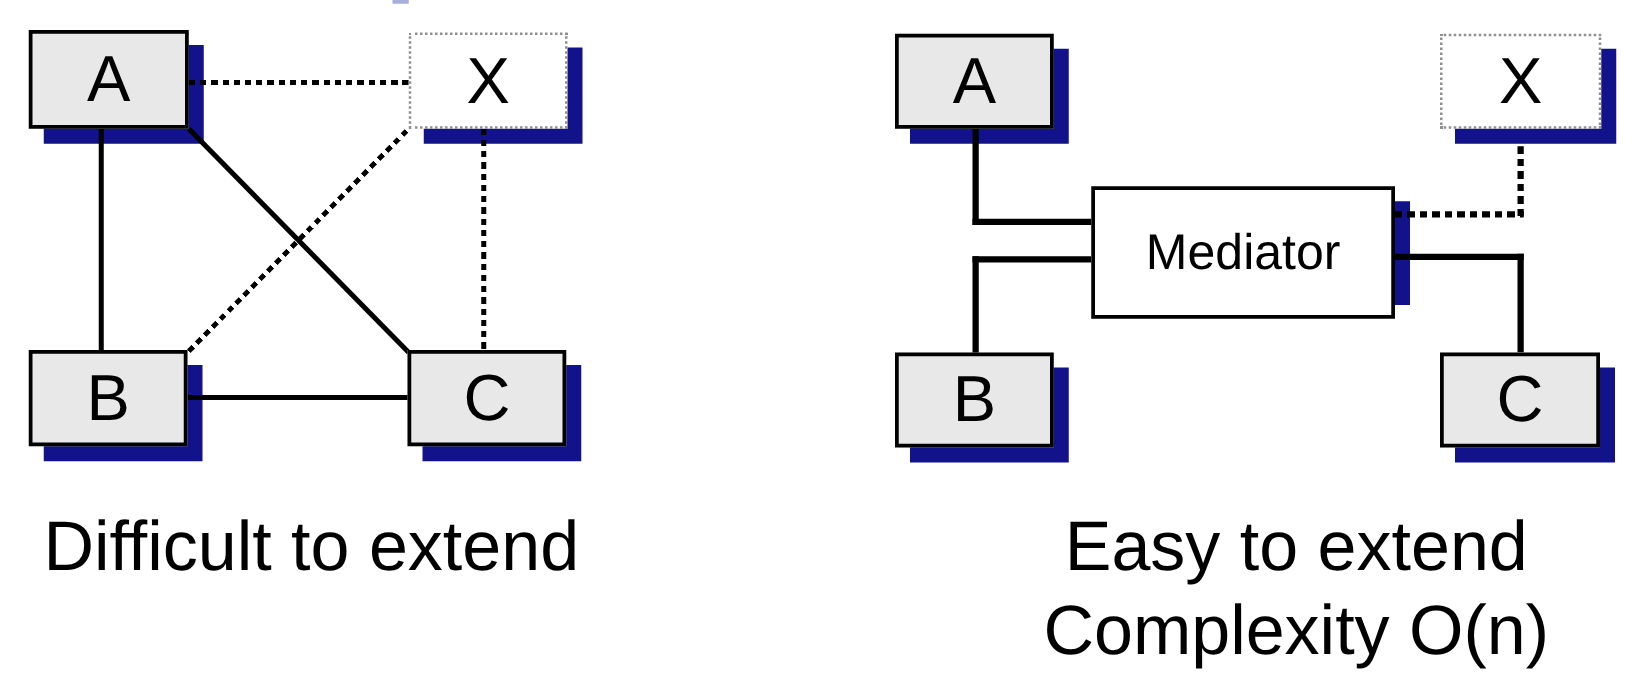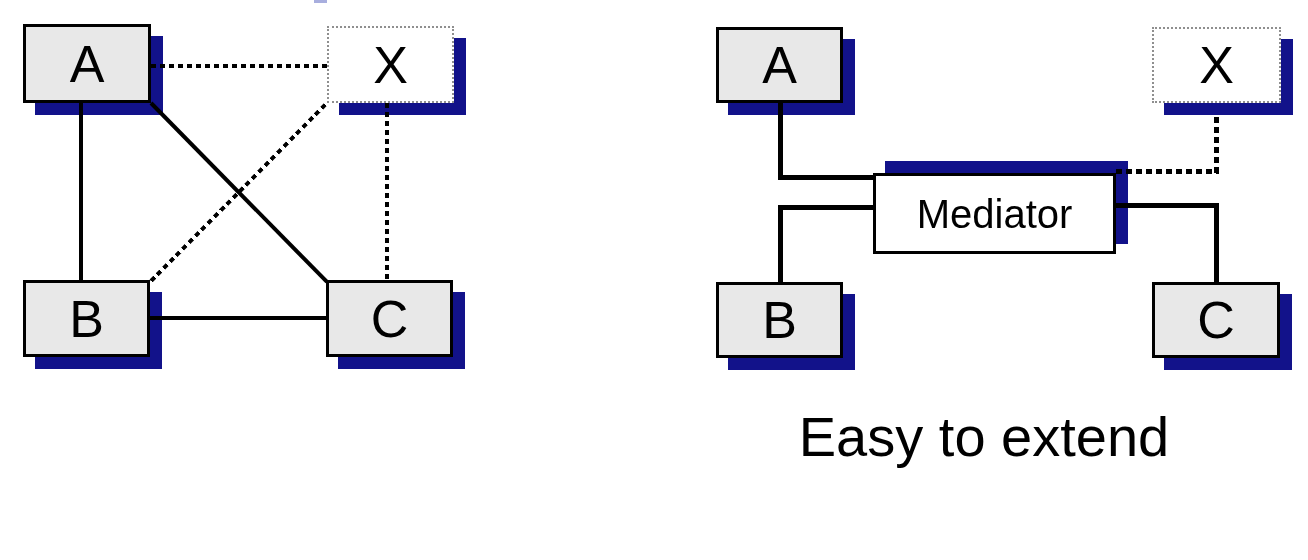--- a/index.html
+++ b/index.html
@@ -114,20 +114,21 @@
     <span>X</span>
   </div>
   <div class="node" style="left:23px;  top:280px; width:127px; height:77px;">
     <span>B</span>
   </div>
   <div class="node" style="left:326px; top:280px; width:127px; height:77px;">
     <span>C</span>
   </div>
 
   <div class="caption" style="left:19px; top:403px;">
+    <div>Difficult to extend</div>
   </div>
 
   <div class="shadow" style="left:728px;  top:39px;  width:127px; height:76px;"></div>
   <div class="shadow" style="left:1164px; top:39px;  width:129px; height:76px;"></div>
   <div class="shadow" style="left:728px;  top:294px; width:127px; height:76px;"></div>
   <div class="shadow" style="left:1164px; top:294px; width:128px; height:76px;"></div>
   <div class="shadow" style="left:885px;  top:161px; width:243px; height:83px;"></div>
 
   <div class="line" style="left:778px;  top:103px; width:5px;   height:77px;"></div>
   <div class="line" style="left:778px;  top:175px; width:95px;  height:5px;"></div>
@@ -143,21 +144,22 @@
   </div>
   <div class="node white dotted" style="left:1152px; top:27px; width:129px; height:76px;">
     <span>X</span>
   </div>
   <div class="node" style="left:716px;  top:282px; width:127px; height:76px;">
     <span>B</span>
   </div>
   <div class="node" style="left:1152px; top:282px; width:128px; height:76px;">
     <span>C</span>
   </div>
-  <div class="node white mediator" style="left:873px; top:149px; width:243px; height:81px;margin-top:24px;">
+  <div class="node white mediator" style="left:873px; top:149px; width:243px; height:106px;">
     <span>Mediator</span>
   </div>
 
-  <div class="caption" style="left:754px; top:403px;">
+  <div class="caption" style="left:807px; top:403px;">
     <div>Easy to extend</div>
+    <div>Complexity O(n)</div>
   </div>
 
 </div>
 
 </body></html>

